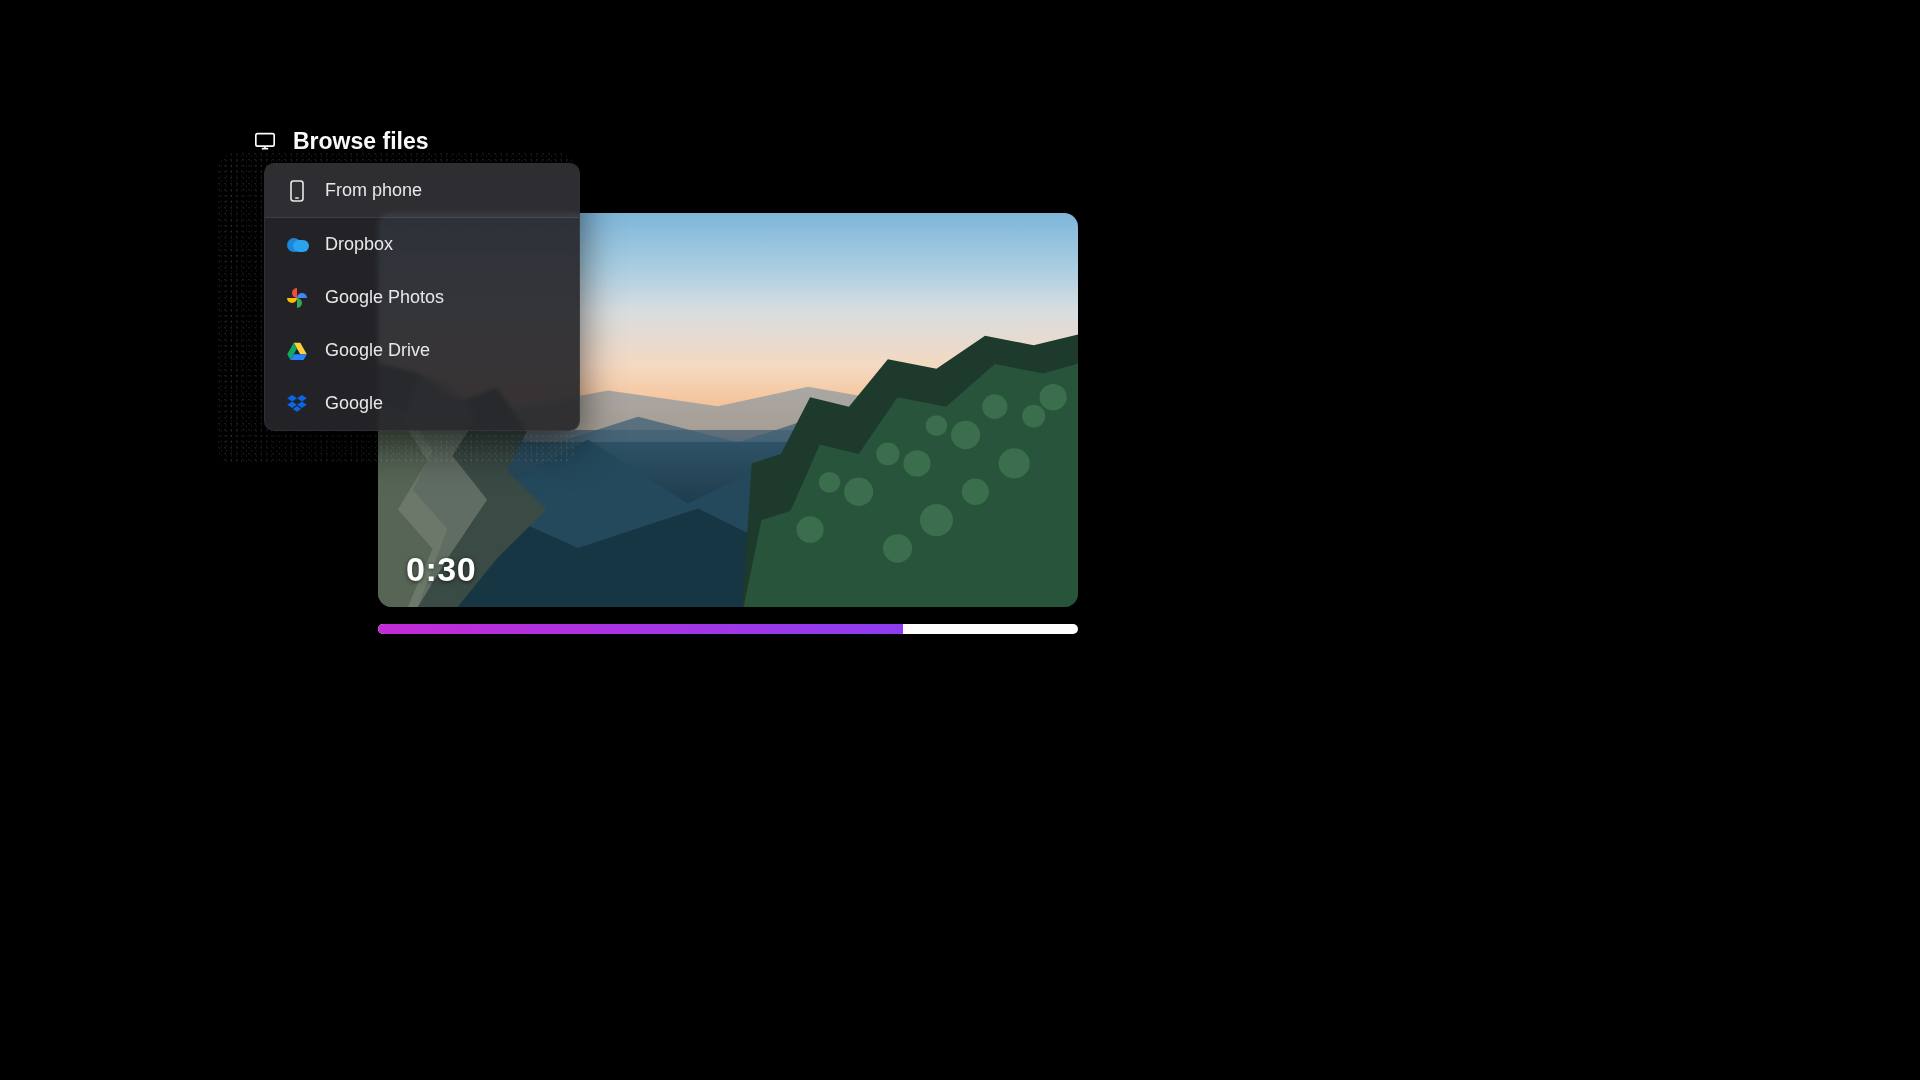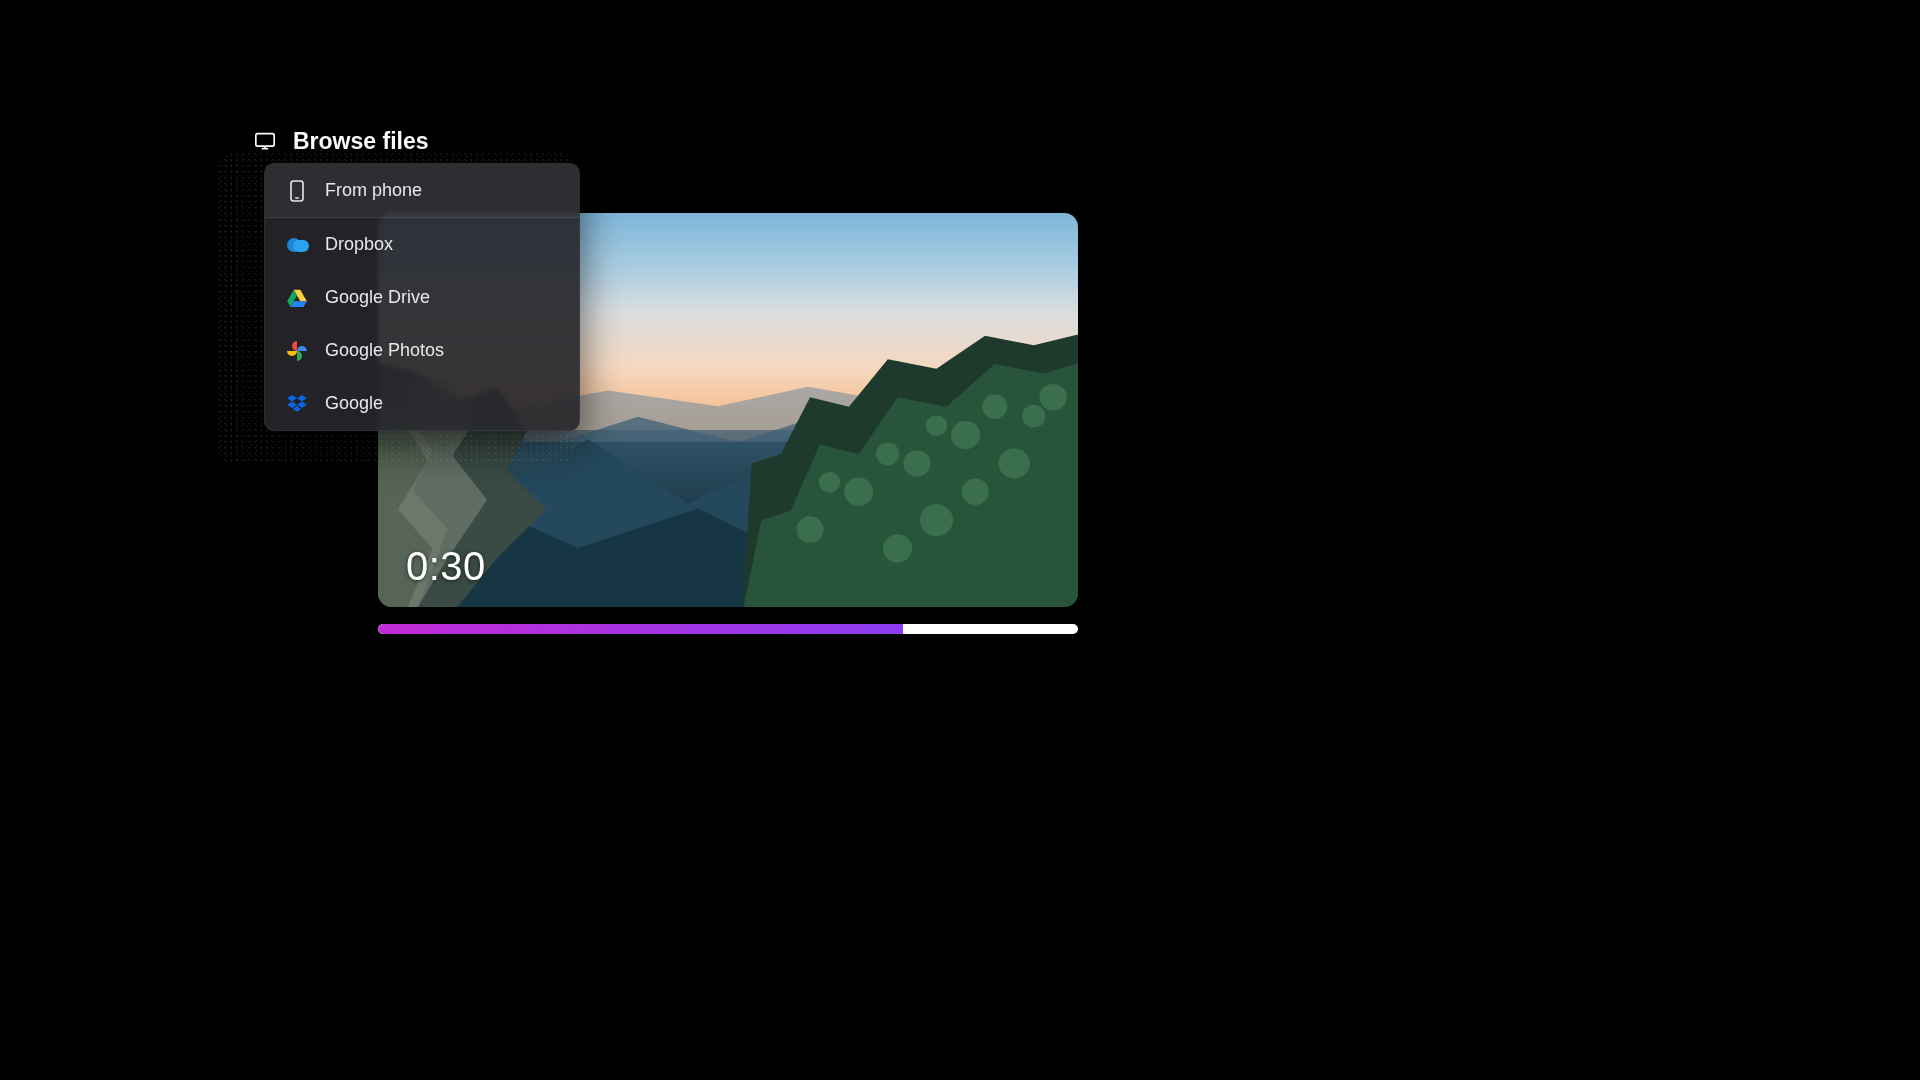--- a/index.html
+++ b/index.html
@@ -48,21 +48,21 @@
   background: linear-gradient(to bottom, #2e5366 0%, #1e3b4c 40%, #14303f 100%);
 }
 .cliff-left {
   position:absolute; left:0; bottom:0; width:34%; height:62%;
 }
 .forest-right {
   position:absolute; right:-2%; bottom:-2%; width:50%; height:72%;
 }
 .timestamp {
   position:absolute; left:28px; bottom:18px;
-  color:#fff; font-weight:400; font-size:40px;
+  color:#fff; font-weight:700; font-size:34px;
   text-shadow: 0 1px 4px rgba(0,0,0,.6);
   letter-spacing:.5px;
 }
 
 
 .progress {
   position:absolute;
   left:378px; top:624px;
   width:700px; height:10px;
   background:#fff;
@@ -221,39 +221,39 @@
 
   <div class="menu-item">
     <span class="mi-icon">
       <span class="onedrive-cloud"></span>
     </span>
     <span>Dropbox</span>
   </div>
 
   <div class="menu-item">
     <span class="mi-icon">
-      <svg viewBox="0 0 24 22" width="20" height="18">
-        <path d="M8 1 L16 1 L24 15 L16 15 Z" fill="#ffcf3f"></path>
-        <path d="M8 1 L0 15 L4 22 L12 8 Z" fill="#11a861"></path>
-        <path d="M4 22 L20 22 L24 15 L8 15 Z" fill="#2684fc"></path>
-      </svg>
-    </span>
-    <span>Google Drive</span>
-  </div>
-
-  <div class="menu-item">
-    <span class="mi-icon">
       <svg viewBox="0 0 24 24" width="20" height="20">
         <path d="M12 12 A6 6 0 0 1 12 0 Z" fill="#f24b3a"></path>
         <path d="M12 12 A6 6 0 0 1 24 12 Z" fill="#4285f4"></path>
         <path d="M12 12 A6 6 0 0 1 12 24 Z" fill="#34a853"></path>
         <path d="M12 12 A6 6 0 0 1 0 12 Z" fill="#fbbc05"></path>
       </svg>
     </span>
     <span>Google Photos</span>
+  </div>
+
+  <div class="menu-item">
+    <span class="mi-icon">
+      <svg viewBox="0 0 24 22" width="20" height="18">
+        <path d="M8 1 L16 1 L24 15 L16 15 Z" fill="#ffcf3f"></path>
+        <path d="M8 1 L0 15 L4 22 L12 8 Z" fill="#11a861"></path>
+        <path d="M4 22 L20 22 L24 15 L8 15 Z" fill="#2684fc"></path>
+      </svg>
+    </span>
+    <span>Google Drive</span>
   </div>
 
   <div class="menu-item">
     <span class="mi-icon">
       <svg viewBox="0 0 24 22" width="20" height="18">
         <path d="M6 0 L12 4 L6 8 L0 4 Z" fill="#0a66e4"></path>
         <path d="M18 0 L24 4 L18 8 L12 4 Z" fill="#0a66e4"></path>
         <path d="M6 8 L12 12 L6 16 L0 12 Z" fill="#0a66e4"></path>
         <path d="M18 8 L24 12 L18 16 L12 12 Z" fill="#0a66e4"></path>
         <path d="M12 13.5 L17 17 L12 20.5 L7 17 Z" fill="#0a66e4"></path>

